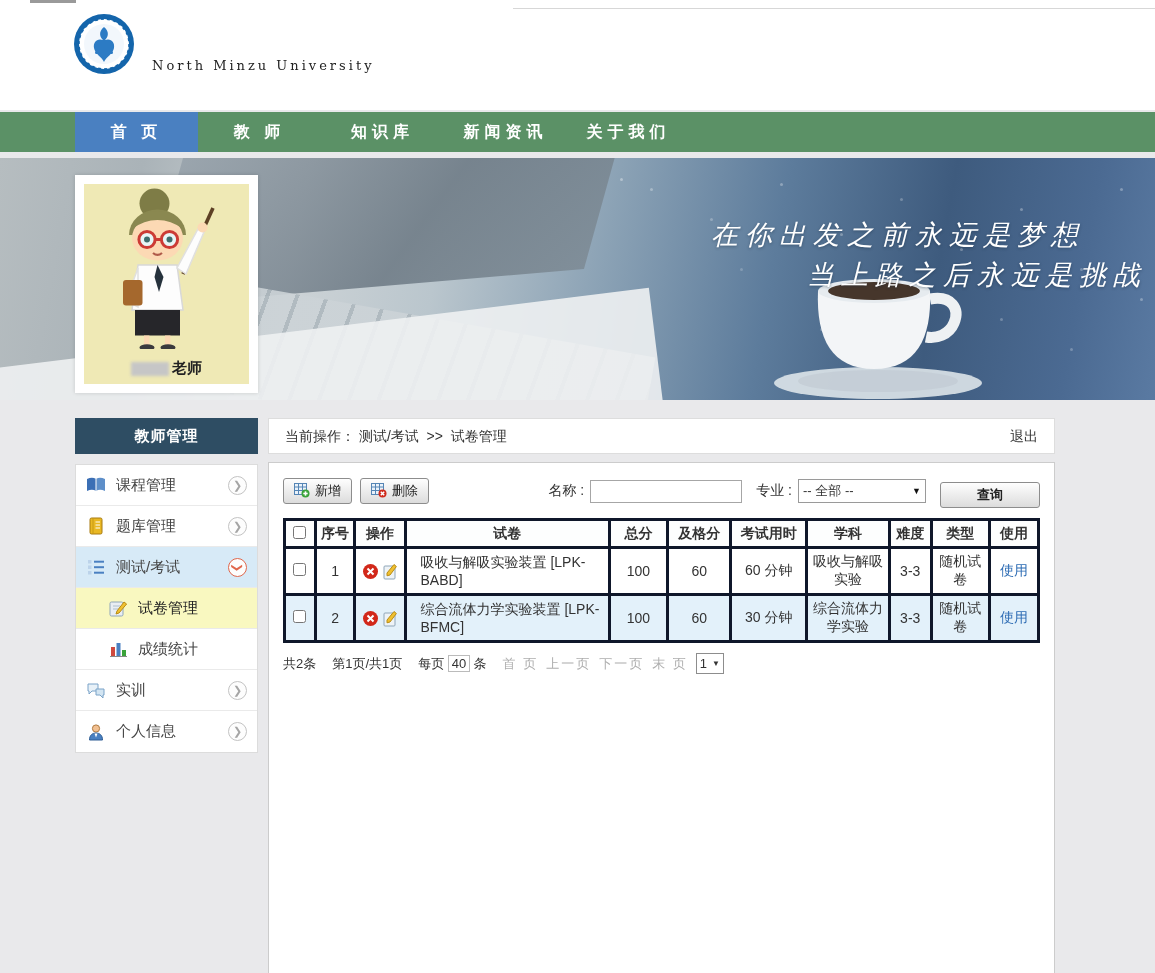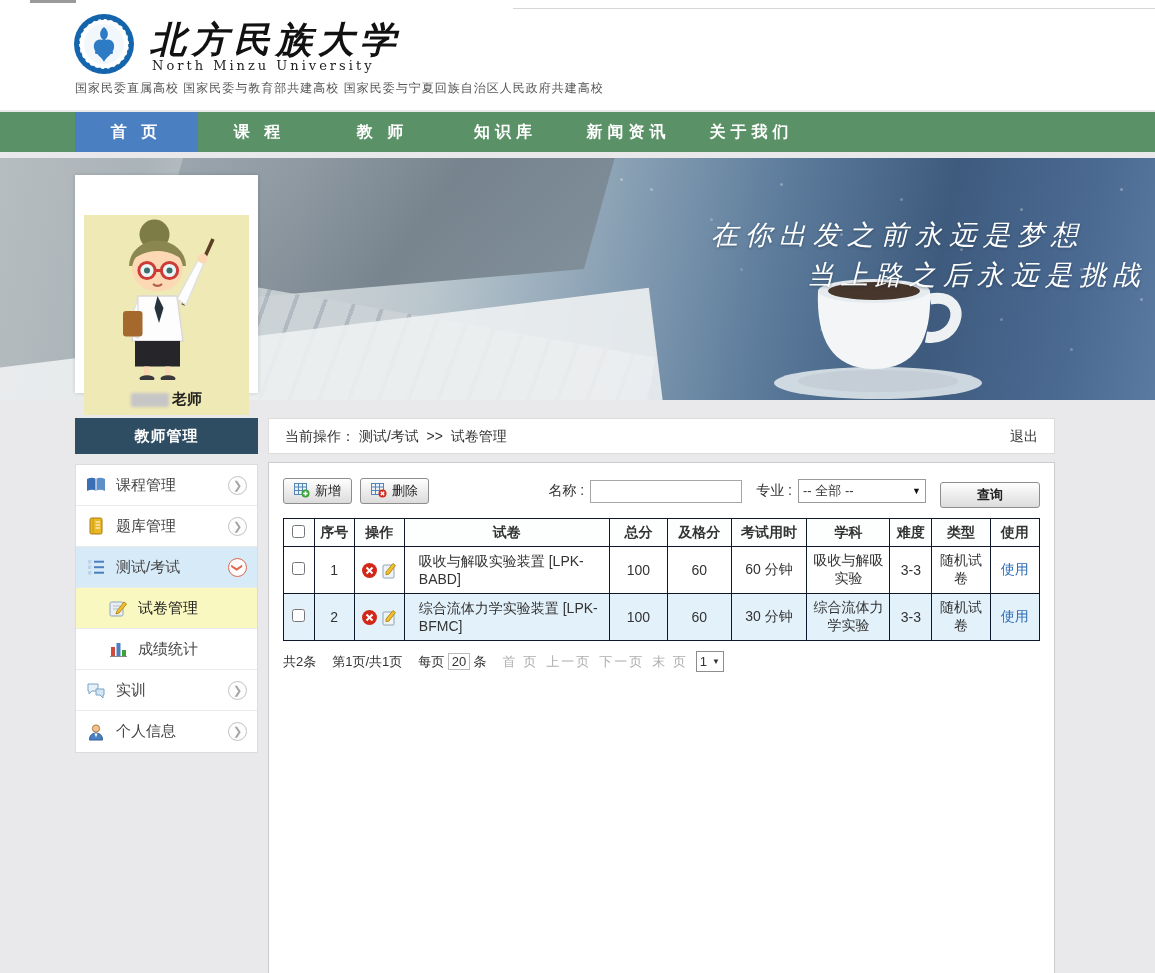--- a/index.html
+++ b/index.html
@@ -43,21 +43,21 @@
       380px 140px 0 rgba(255,255,255,.25),300px 120px 0 rgba(255,255,255,.2),450px 170px 0 rgba(255,255,255,.25),
       520px 120px 0 rgba(255,255,255,.3),200px 150px 0 rgba(255,255,255,.2),120px 90px 0 rgba(255,255,255,.2); }
   .b-cup { position:absolute; left:760px; top:95px; }
   .slogan { position:absolute; right:8px; top:32px; text-align:right; color:#fff;
     font-family:"DejaVu Serif","Liberation Serif",serif; font-style:italic;
     font-size:27px; letter-spacing:7px; line-height:40px; text-shadow:0 1px 3px rgba(20,40,60,.45);margin-top:25px; }
   .slogan .line1 { margin-right:62px; }
   
   .avatar-card { position:absolute; left:75px; top:175px; width:183px; height:218px; background:#fff;
     padding:9px; box-shadow:0 0 4px rgba(0,0,0,.15); }
-  .avatar-inner { width:165px; height:200px; background:#efe9b5; position:relative;margin-top:31px; }
+  .avatar-inner { width:165px; height:200px; background:#efe9b5; position:relative; }
   .avatar-pic { position:absolute; left:0; top:0; width:165px; height:165px; }
   .avatar-label { position:absolute; left:0; bottom:6px; width:165px; text-align:center;
     font-size:15px; font-weight:bold; color:#222; }
   .name-blur { display:inline-block; width:38px; height:14px; background:#c6c6c6; filter:blur(1.5px);
     vertical-align:middle; margin-right:3px; }
   
   .sidebar { position:absolute; left:75px; top:418px; width:183px; }
   .side-header { height:36px; line-height:36px; background:#2e4d63; color:#fff; text-align:center;
     font-size:15px; font-weight:bold; letter-spacing:1px; }
   .side-menu { margin-top:10px; background:#404040; border:1px solid #dcdcdc; }
@@ -86,21 +86,21 @@
   .spacer { margin-left:auto; }
   .fld-label { font-size:14px; color:#333; margin:0 6px 0 14px; }
   .txt-input { width:152px; height:23px; border:1px solid #a6a6a6; background:#fff; font-size:13px; padding:0 4px; }
   .select-box { display:inline-flex; align-items:center; width:128px; height:24px; border:1px solid #9a9a9a;
     background:#fff; font-size:13px; padding:0 4px; cursor:pointer;gap:36px; }
   .select-box .sb-text { flex:1; }
   .select-box .sb-arrow { font-size:9px; color:#111; }
   .btn.search { width:100px; justify-content:center; margin:8px 0 0 14px;font-weight:bold; }
   
   table.grid { width:100%; border-collapse:collapse; margin-top:13px; font-size:14px; }
-  .grid th, .grid td { border:1px solid #0f172a; text-align:center; color:#333; }
+  .grid th, .grid td { border:3px solid #0f172a; text-align:center; color:#333; }
   .grid th { height:28px; font-weight:bold; background:#fdfefe; }
   .grid td { height:47px; padding:2px 4px; }
   .grid td.paper { text-align:left; padding-left:14px; }
   .grid tr.hl td { background:#e3f1fa; }
   .use-link { color:#2d6cb4; cursor:pointer; }
   .ops { display:flex; align-items:center; justify-content:center; gap:2px; }
   .ops span { cursor:pointer; display:inline-flex; }
   input[type=checkbox] { width:13px; height:13px; }
   
   .pager { margin-top:10px; font-size:13px; color:#333; display:flex; align-items:center; }
@@ -120,29 +120,26 @@
   <div class="logo">
     <svg width="62" height="62" viewBox="0 0 62 62">
       <circle cx="31" cy="31" r="30" fill="#1465ab"></circle>
       <circle cx="31" cy="31" r="25" fill="#ffffff"></circle>
       <circle cx="31" cy="31" r="25" fill="none" stroke="#1465ab" stroke-width="1.5" stroke-dasharray="3 3"></circle>
       <circle cx="31" cy="31" r="20" fill="#f2f7fc"></circle>
       <path d="M31 14 c6 5 4 10 1 13 c6 -2 10 2 9 8 c-1 6 -8 9 -10 14 c-2 -5 -9 -8 -10 -14 c-1 -6 3 -10 9 -8 c-3 -3 -5 -8 1 -13 z" fill="#2c7bc4"></path>
       <rect x="22" y="38" width="18" height="3" rx="1.5" fill="#2c7bc4"></rect>
     </svg>
   </div>
-  <div class="uni-cn">北方民族大学</div>
   <div class="uni-en">North Minzu University</div>
-  <div class="tagline">国家民委直属高校  国家民委与教育部共建高校  国家民委与宁夏回族自治区人民政府共建高校</div>
 </div>
 
 <div class="nav">
   <div class="nav-inner" id="nav-inner">
       <div class="nav-tab active">首 页</div>
-      <div class="nav-tab">课 程</div>
       <div class="nav-tab">教 师</div>
       <div class="nav-tab">知识库</div>
       <div class="nav-tab">新闻资讯</div>
       <div class="nav-tab">关于我们</div>
     </div>
 </div>
 
 <div class="banner">
   <div class="b-screen"></div>
   <div class="b-keys"></div>
@@ -395,21 +392,21 @@
           <td><span class="use-link">使用</span></td>
         </tr>
       </tbody>
   </table>
 
   <div class="pager">
     <span class="seg">共2条</span>
     <span class="seg">第1页/共1页</span>
     <span class="seg">
       <span>每页</span>
-      <span class="pp-box">20</span>
+      <span class="pp-box">40</span>
       <span>条</span>
     </span>
     <span id="pager-links"><span class="plink">首 页</span><span class="plink">上一页</span><span class="plink">下一页</span><span class="plink">末 页</span></span>
     <span class="page-select">
       <span>1</span>
       <span class="sb-arrow">▼</span>
     </span>
   </div>
 </div>
 

